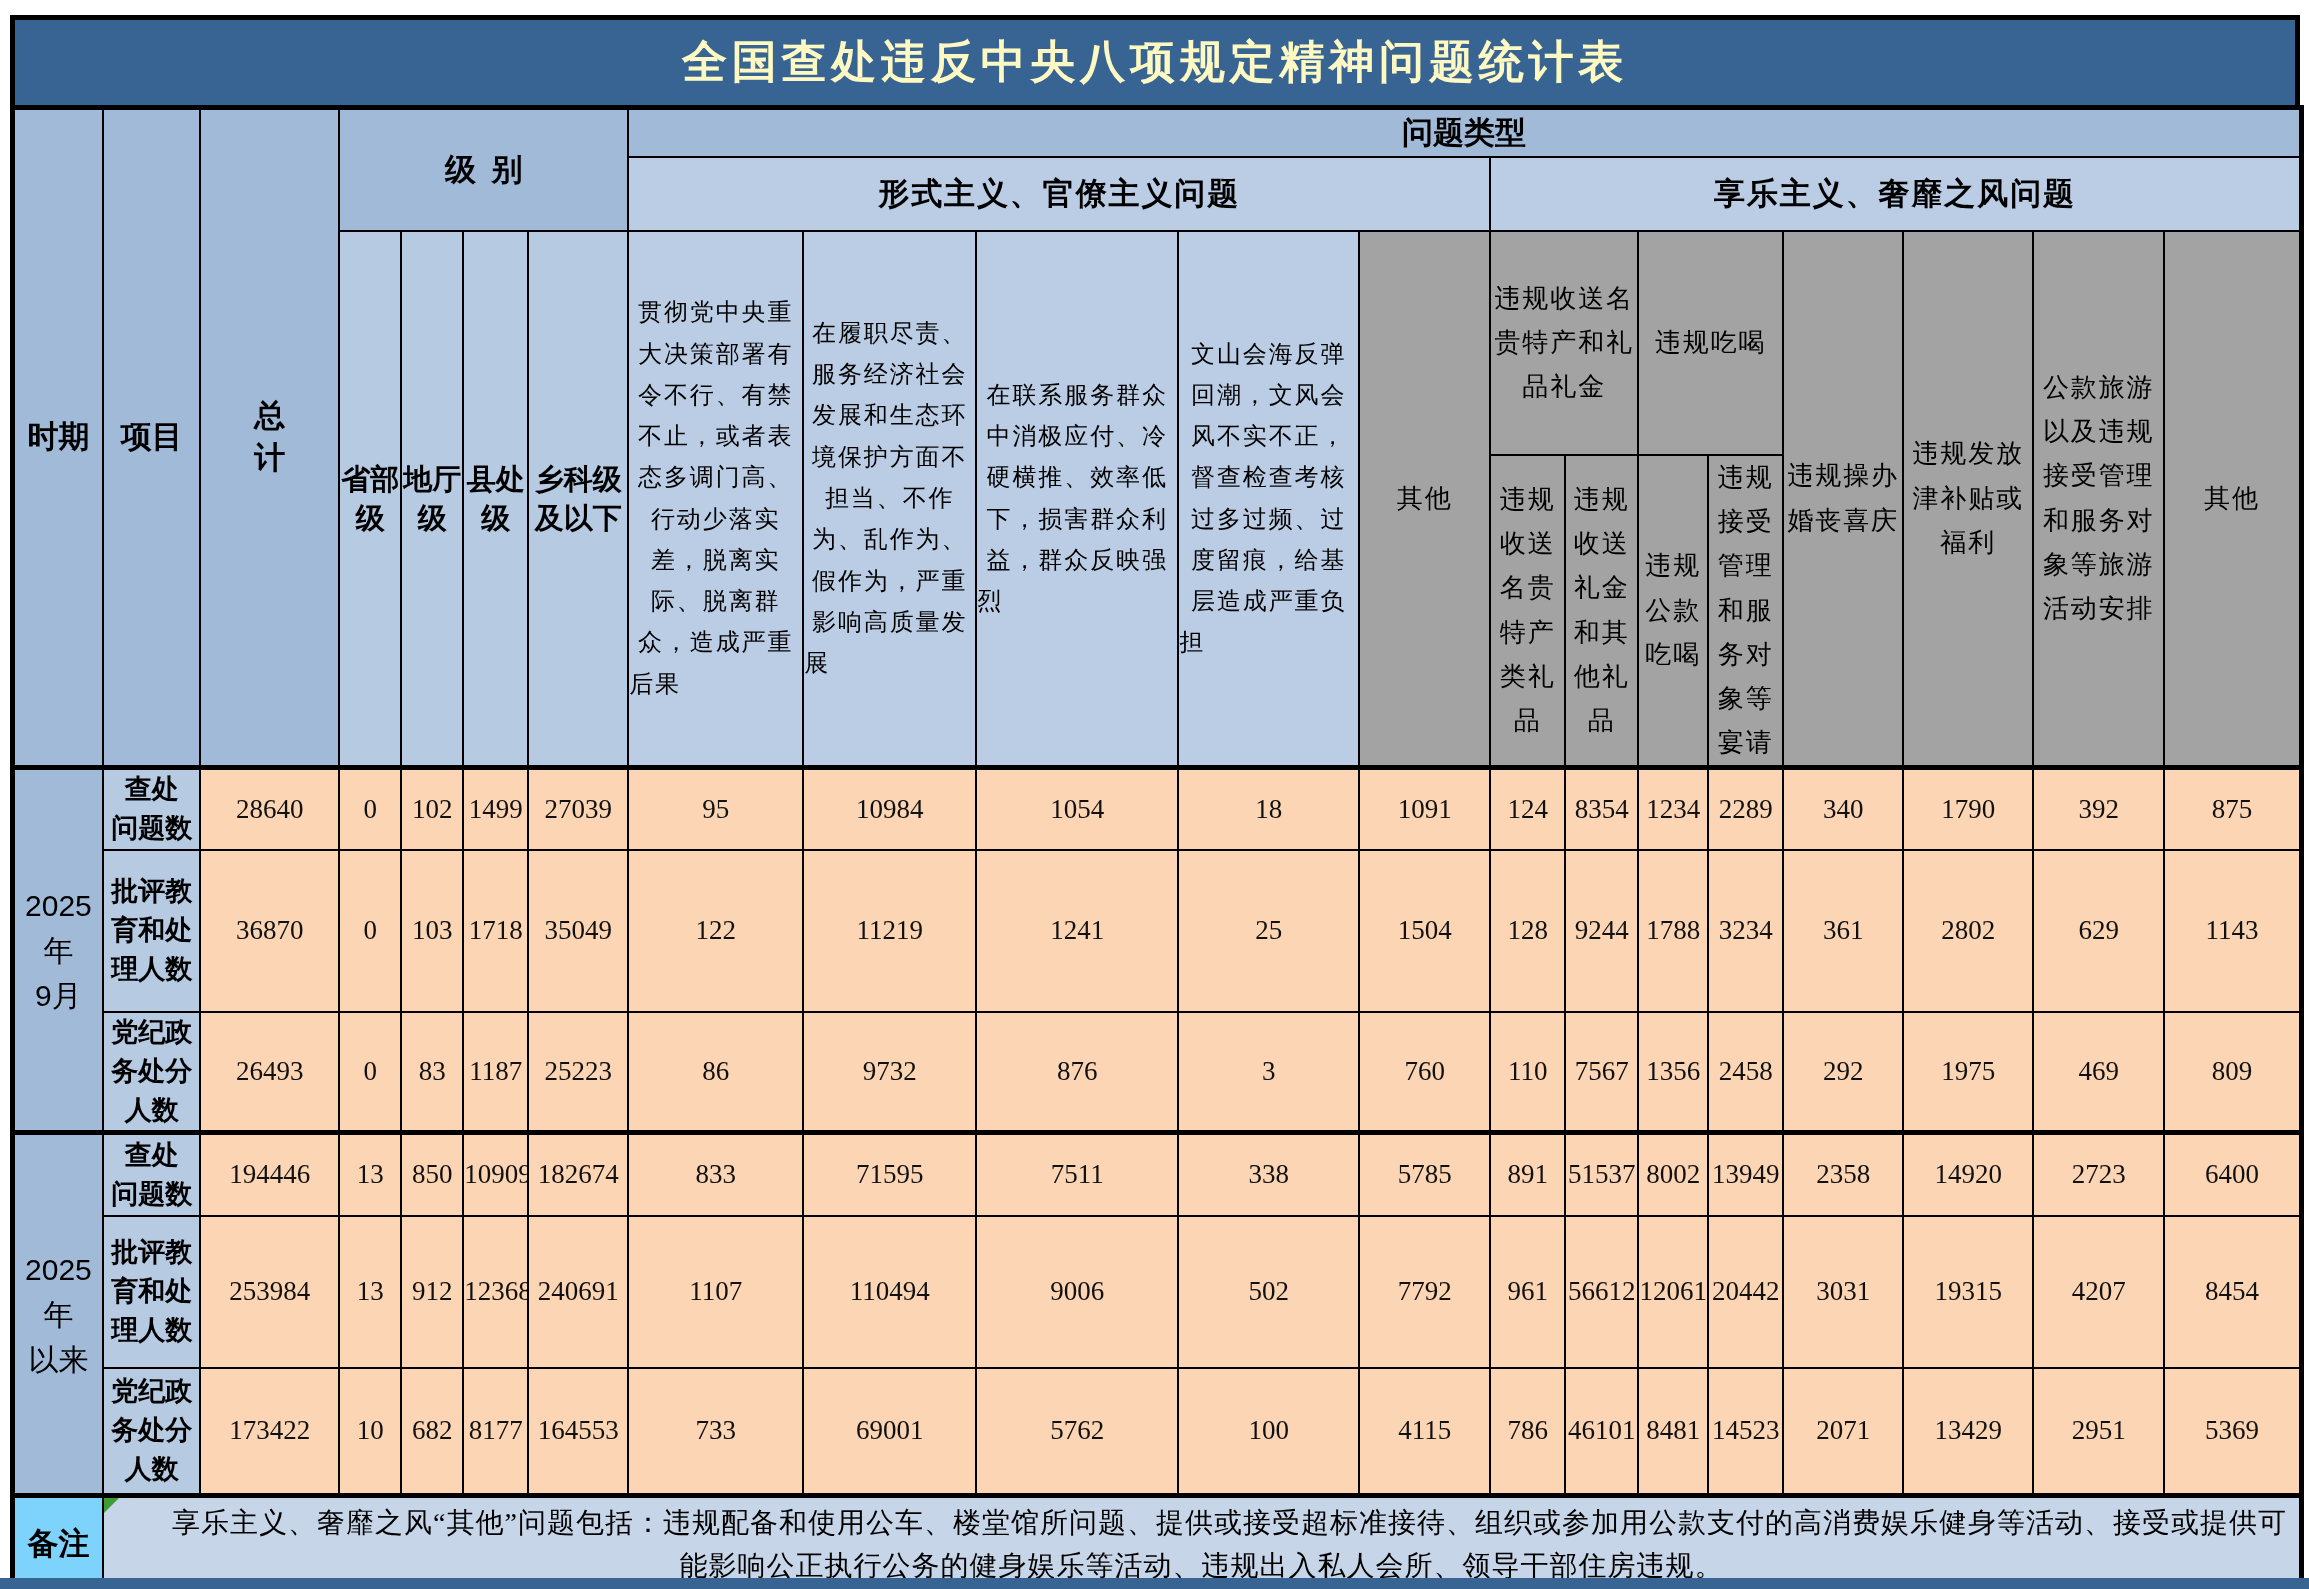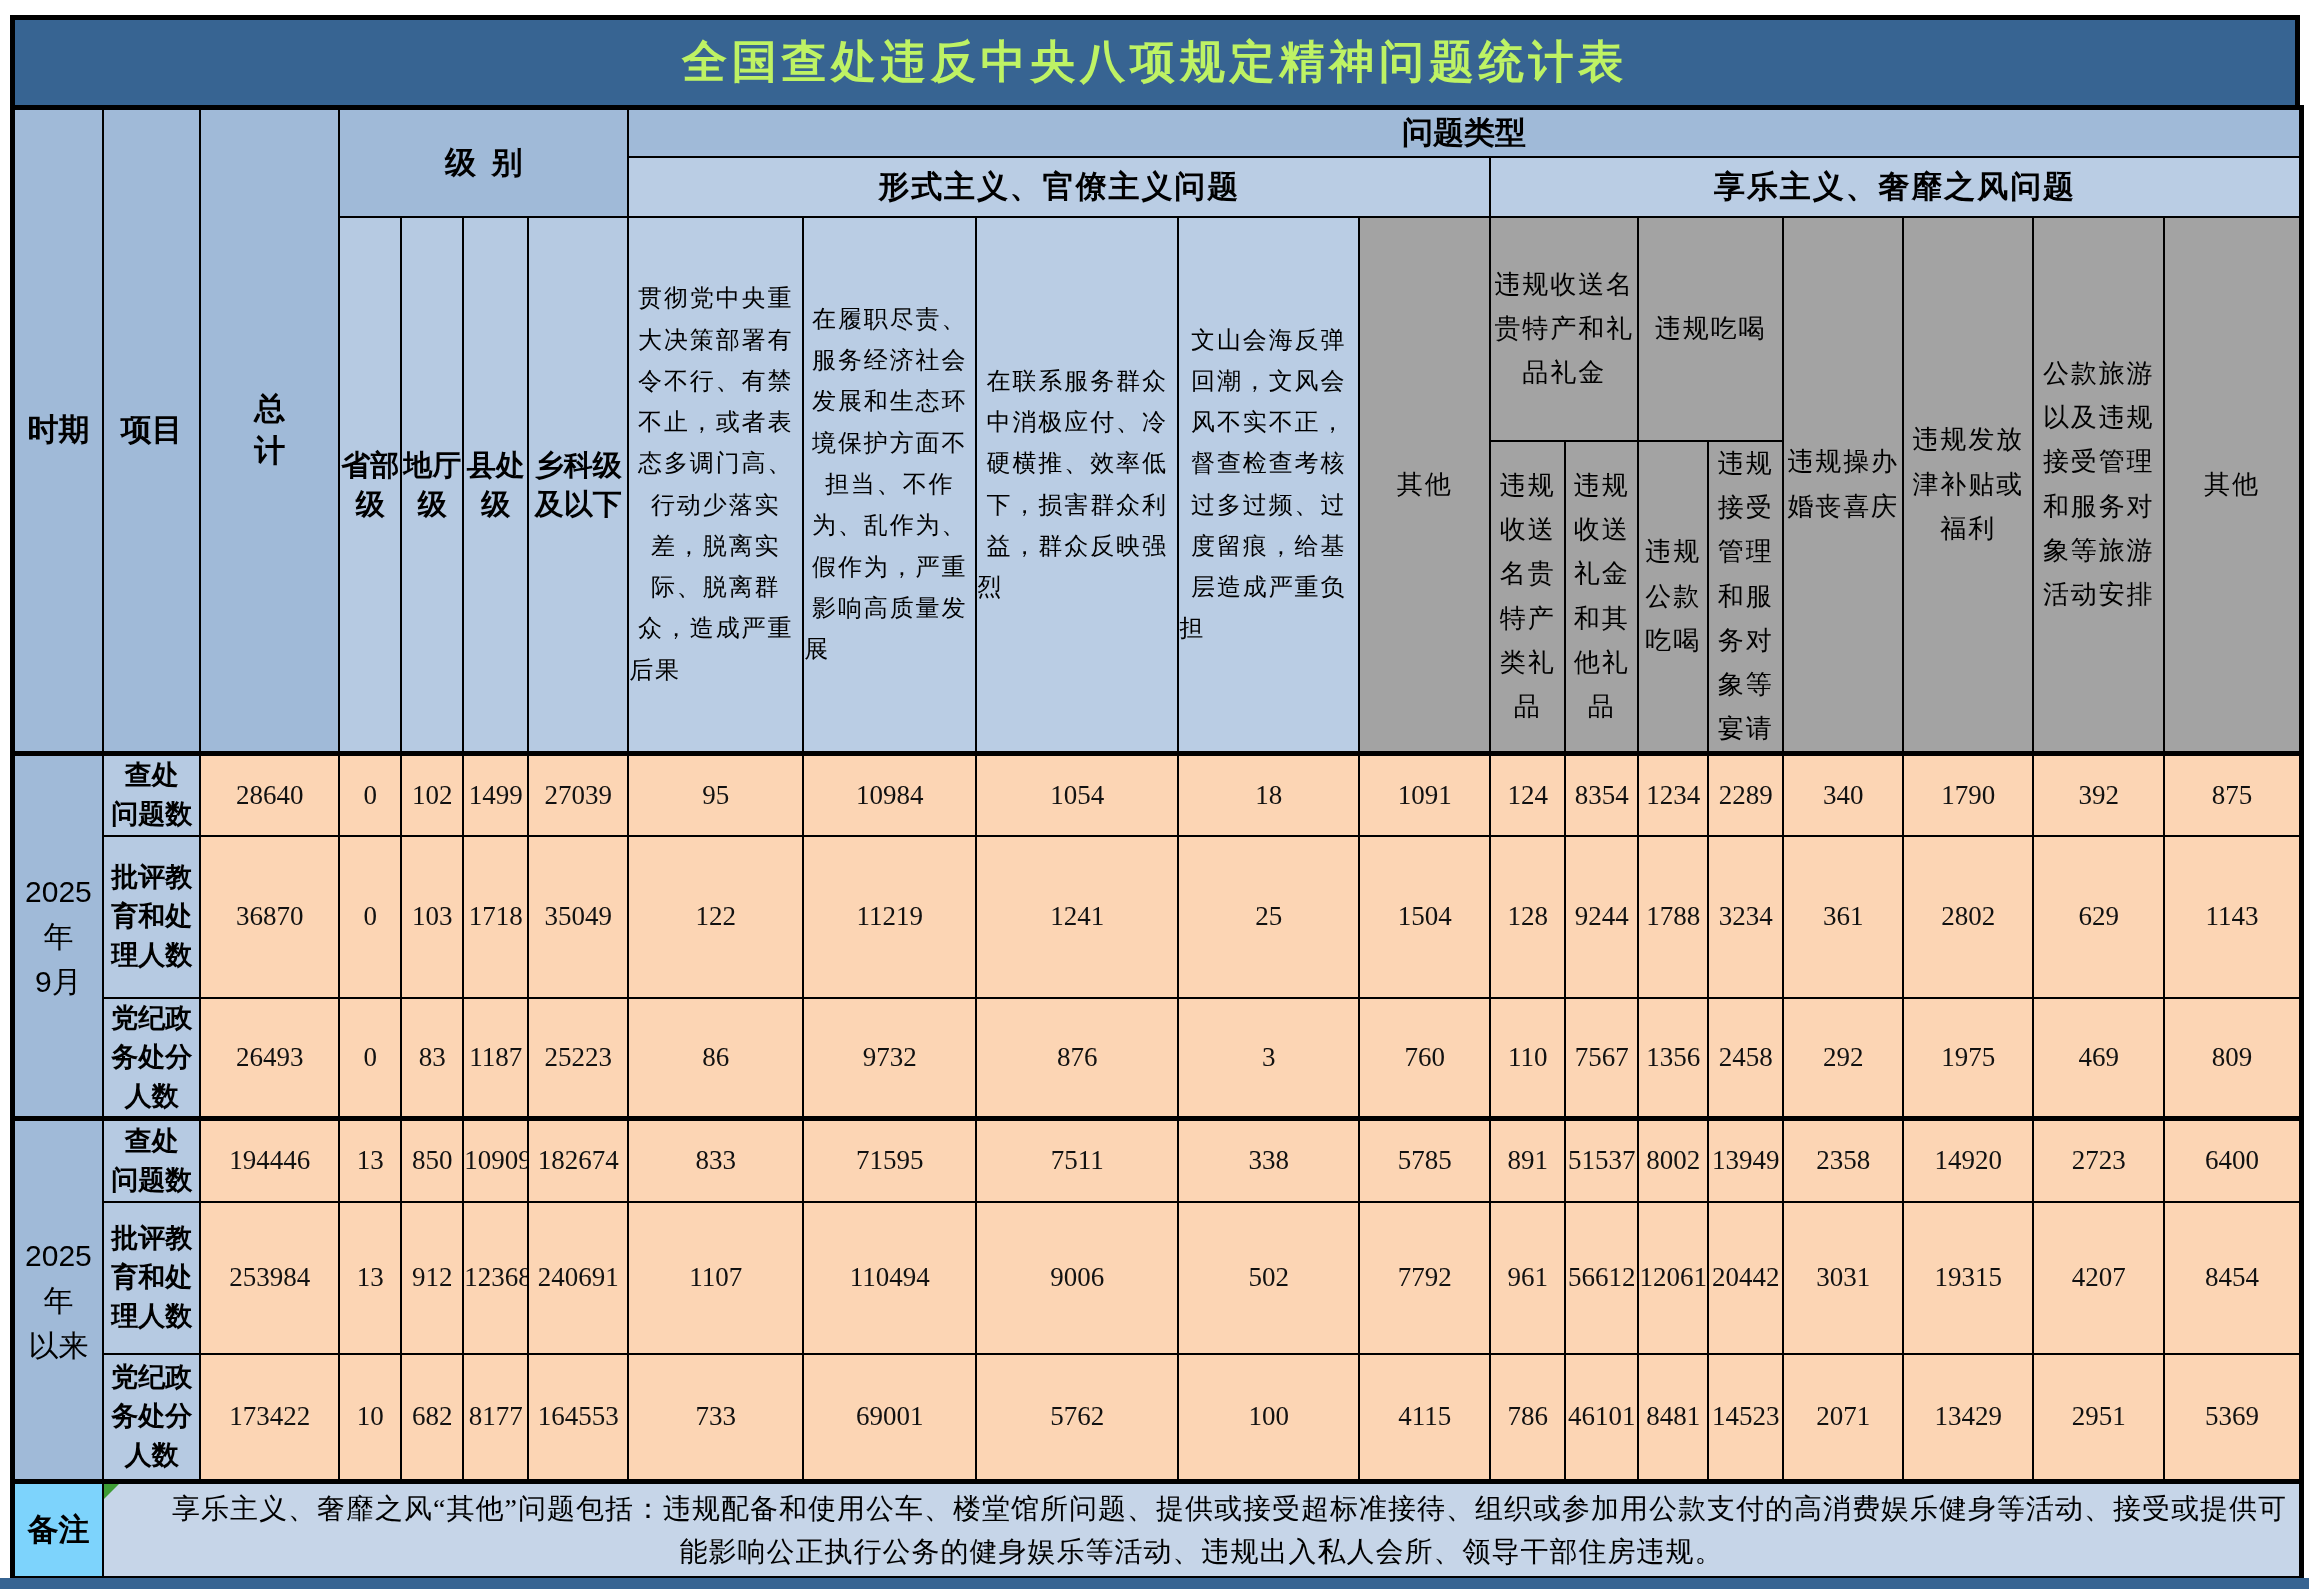--- a/index.html
+++ b/index.html
@@ -5,21 +5,21 @@
   html,body{margin:0;padding:0;}
   body{
     width:2310px;height:1589px;background:#ffffff;
     font-family:"Liberation Sans",sans-serif;color:#000;
     position:relative;overflow:hidden;
   }
   .page{padding:14.5px 9.7px 0 9.7px;}
   .title-bar{
     background:#376492;border:5.8px solid #000;border-bottom:none;
     height:85px;display:flex;align-items:center;justify-content:center;
-    color:#bef264;font-family:"Liberation Serif","DejaVu Serif",serif;
+    color:#fef9c3;font-family:"Liberation Serif","DejaVu Serif",serif;
     font-weight:bold;font-size:45px;letter-spacing:4.8px;
   }
   table.stat{
     border-collapse:collapse;table-layout:fixed;width:2290px;
     border:5.8px solid #000;
   }
   .stat th,.stat td{
     border:2.9px solid #000;text-align:center;vertical-align:middle;
     padding:0;overflow:hidden;
   }
@@ -97,21 +97,21 @@
     <tbody>
         <tr style="height:50px">
       <th class="hd" rowspan="4">时期</th>
       <th class="hd" rowspan="4">项目</th>
       <th class="hd pl" rowspan="4">总
 计</th>
       <th class="hd ls-wide" colspan="4" rowspan="2">级别</th>
       <th class="hd" colspan="13">问题类型</th>
     </tr>
 
-    <tr style="height:60px">
+    <tr style="height:74px">
       <th class="band" colspan="5">形式主义、官僚主义问题</th>
       <th class="band" colspan="8">享乐主义、奢靡之风问题</th>
     </tr>
 
     <tr style="height:224px">
       <th class="lvl" rowspan="2">省部级</th>
       <th class="lvl" rowspan="2">地厅级</th>
       <th class="lvl" rowspan="2">县处级</th>
       <th class="lvl" rowspan="2">乡科级及以下</th>
       <th class="desc" rowspan="2">贯彻党中央重大决策部署有令不行、有禁不止，或者表态多调门高、行动少落实差，脱离实际、脱离群众，造成严重后果</th>

